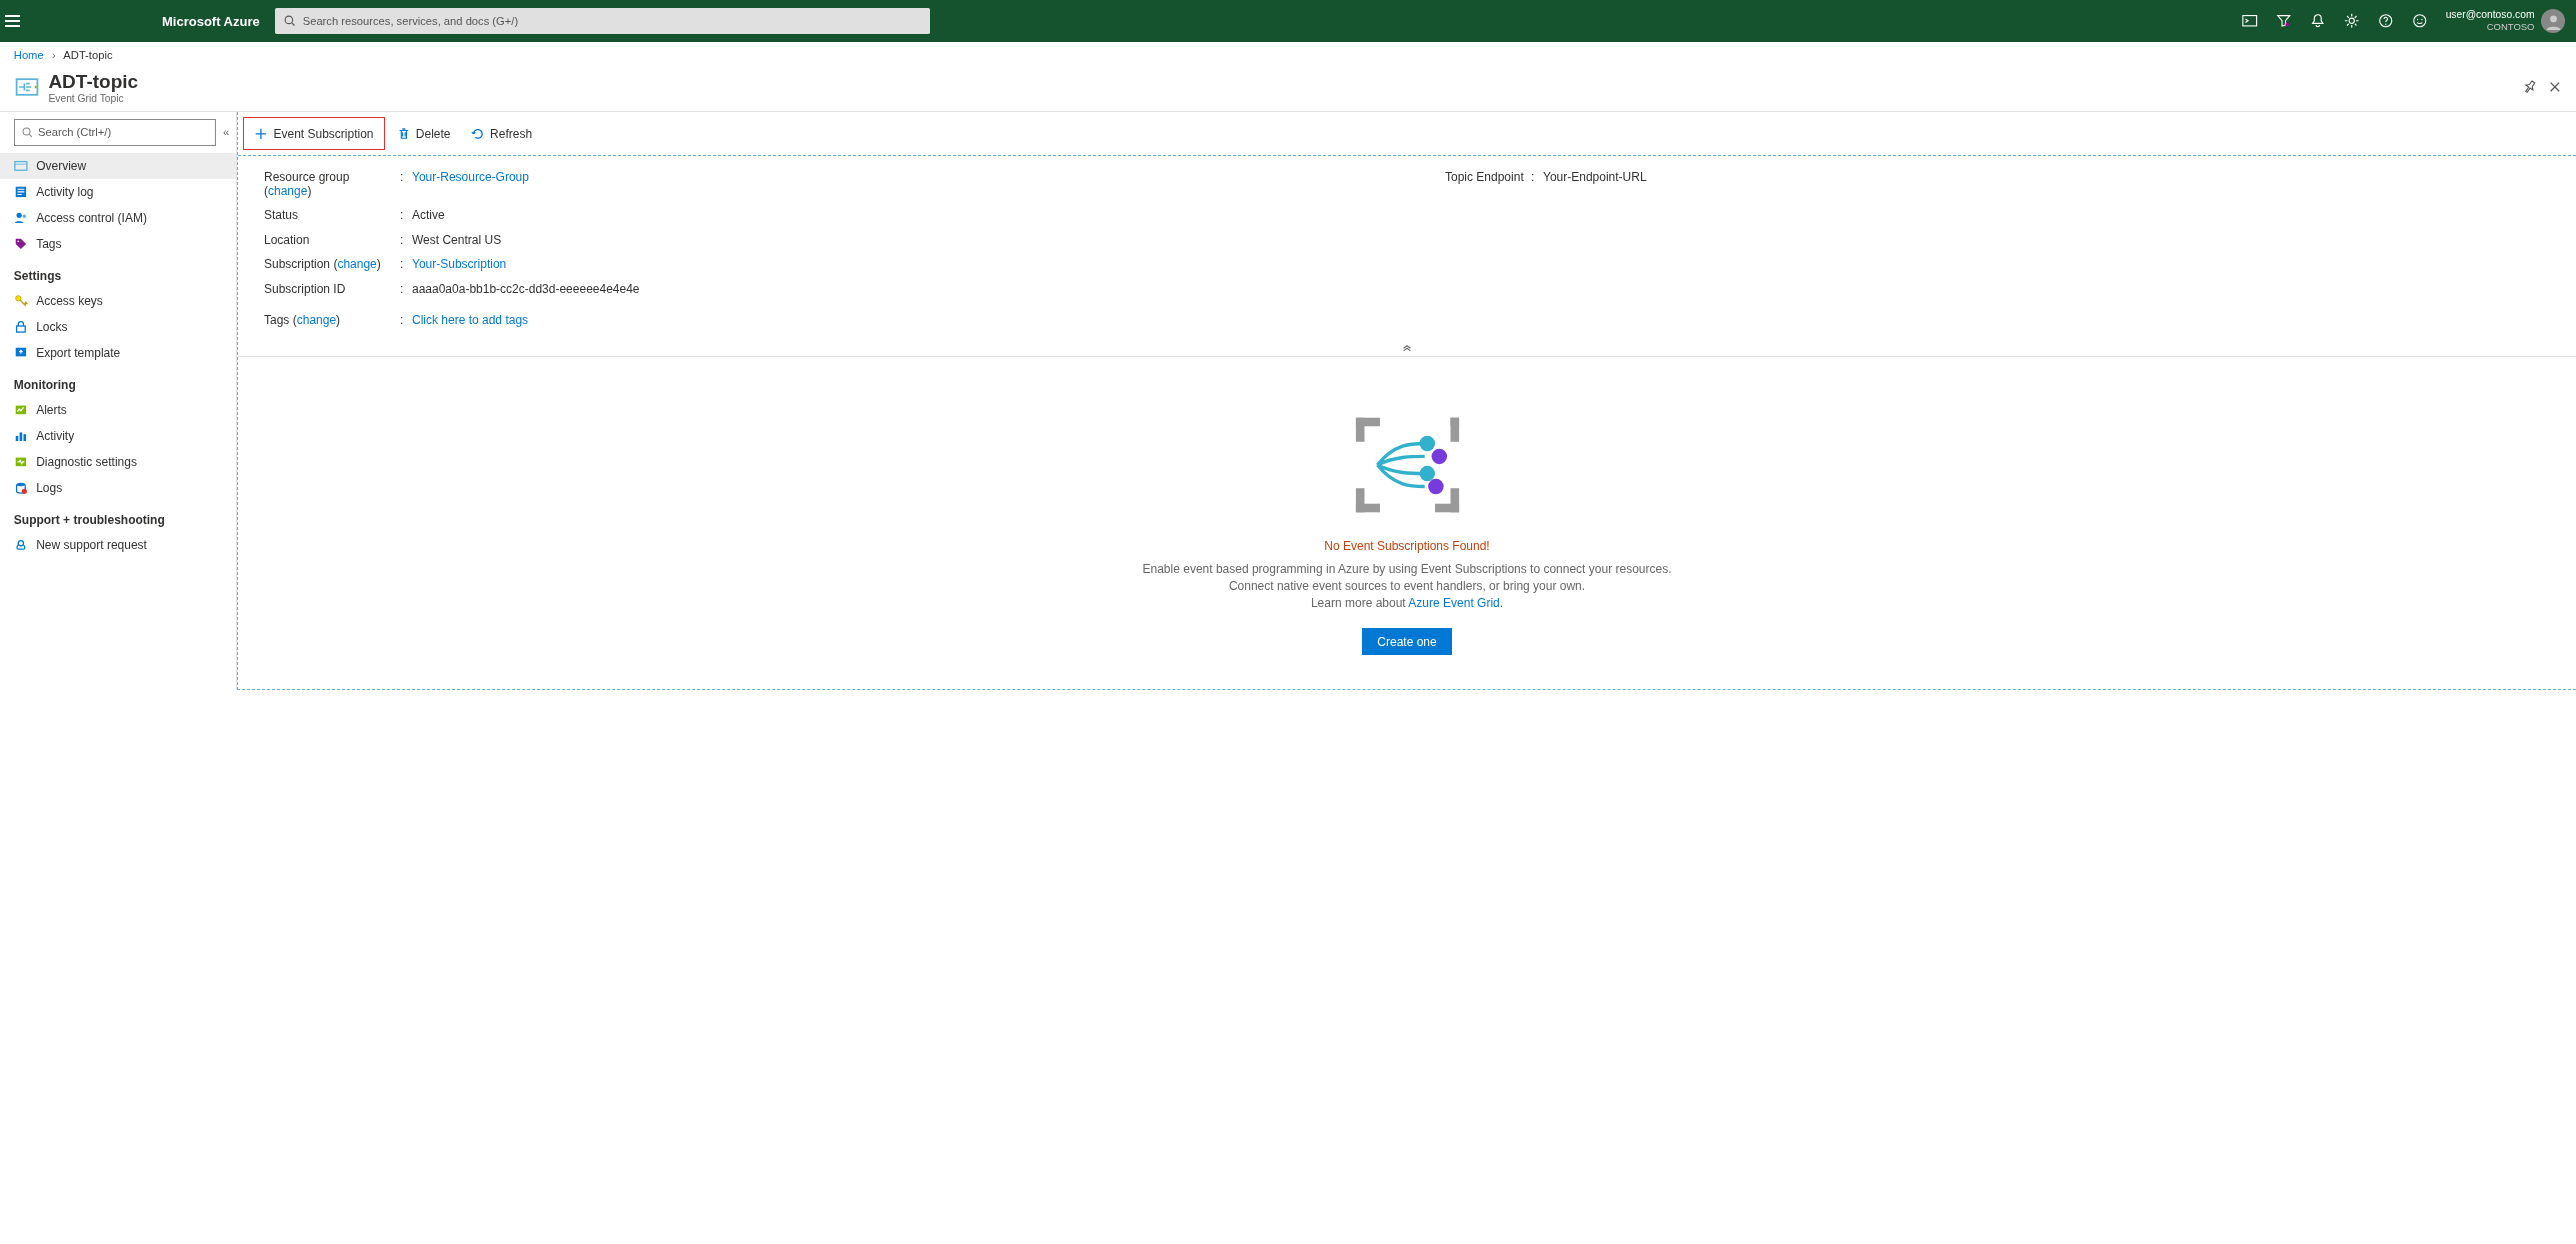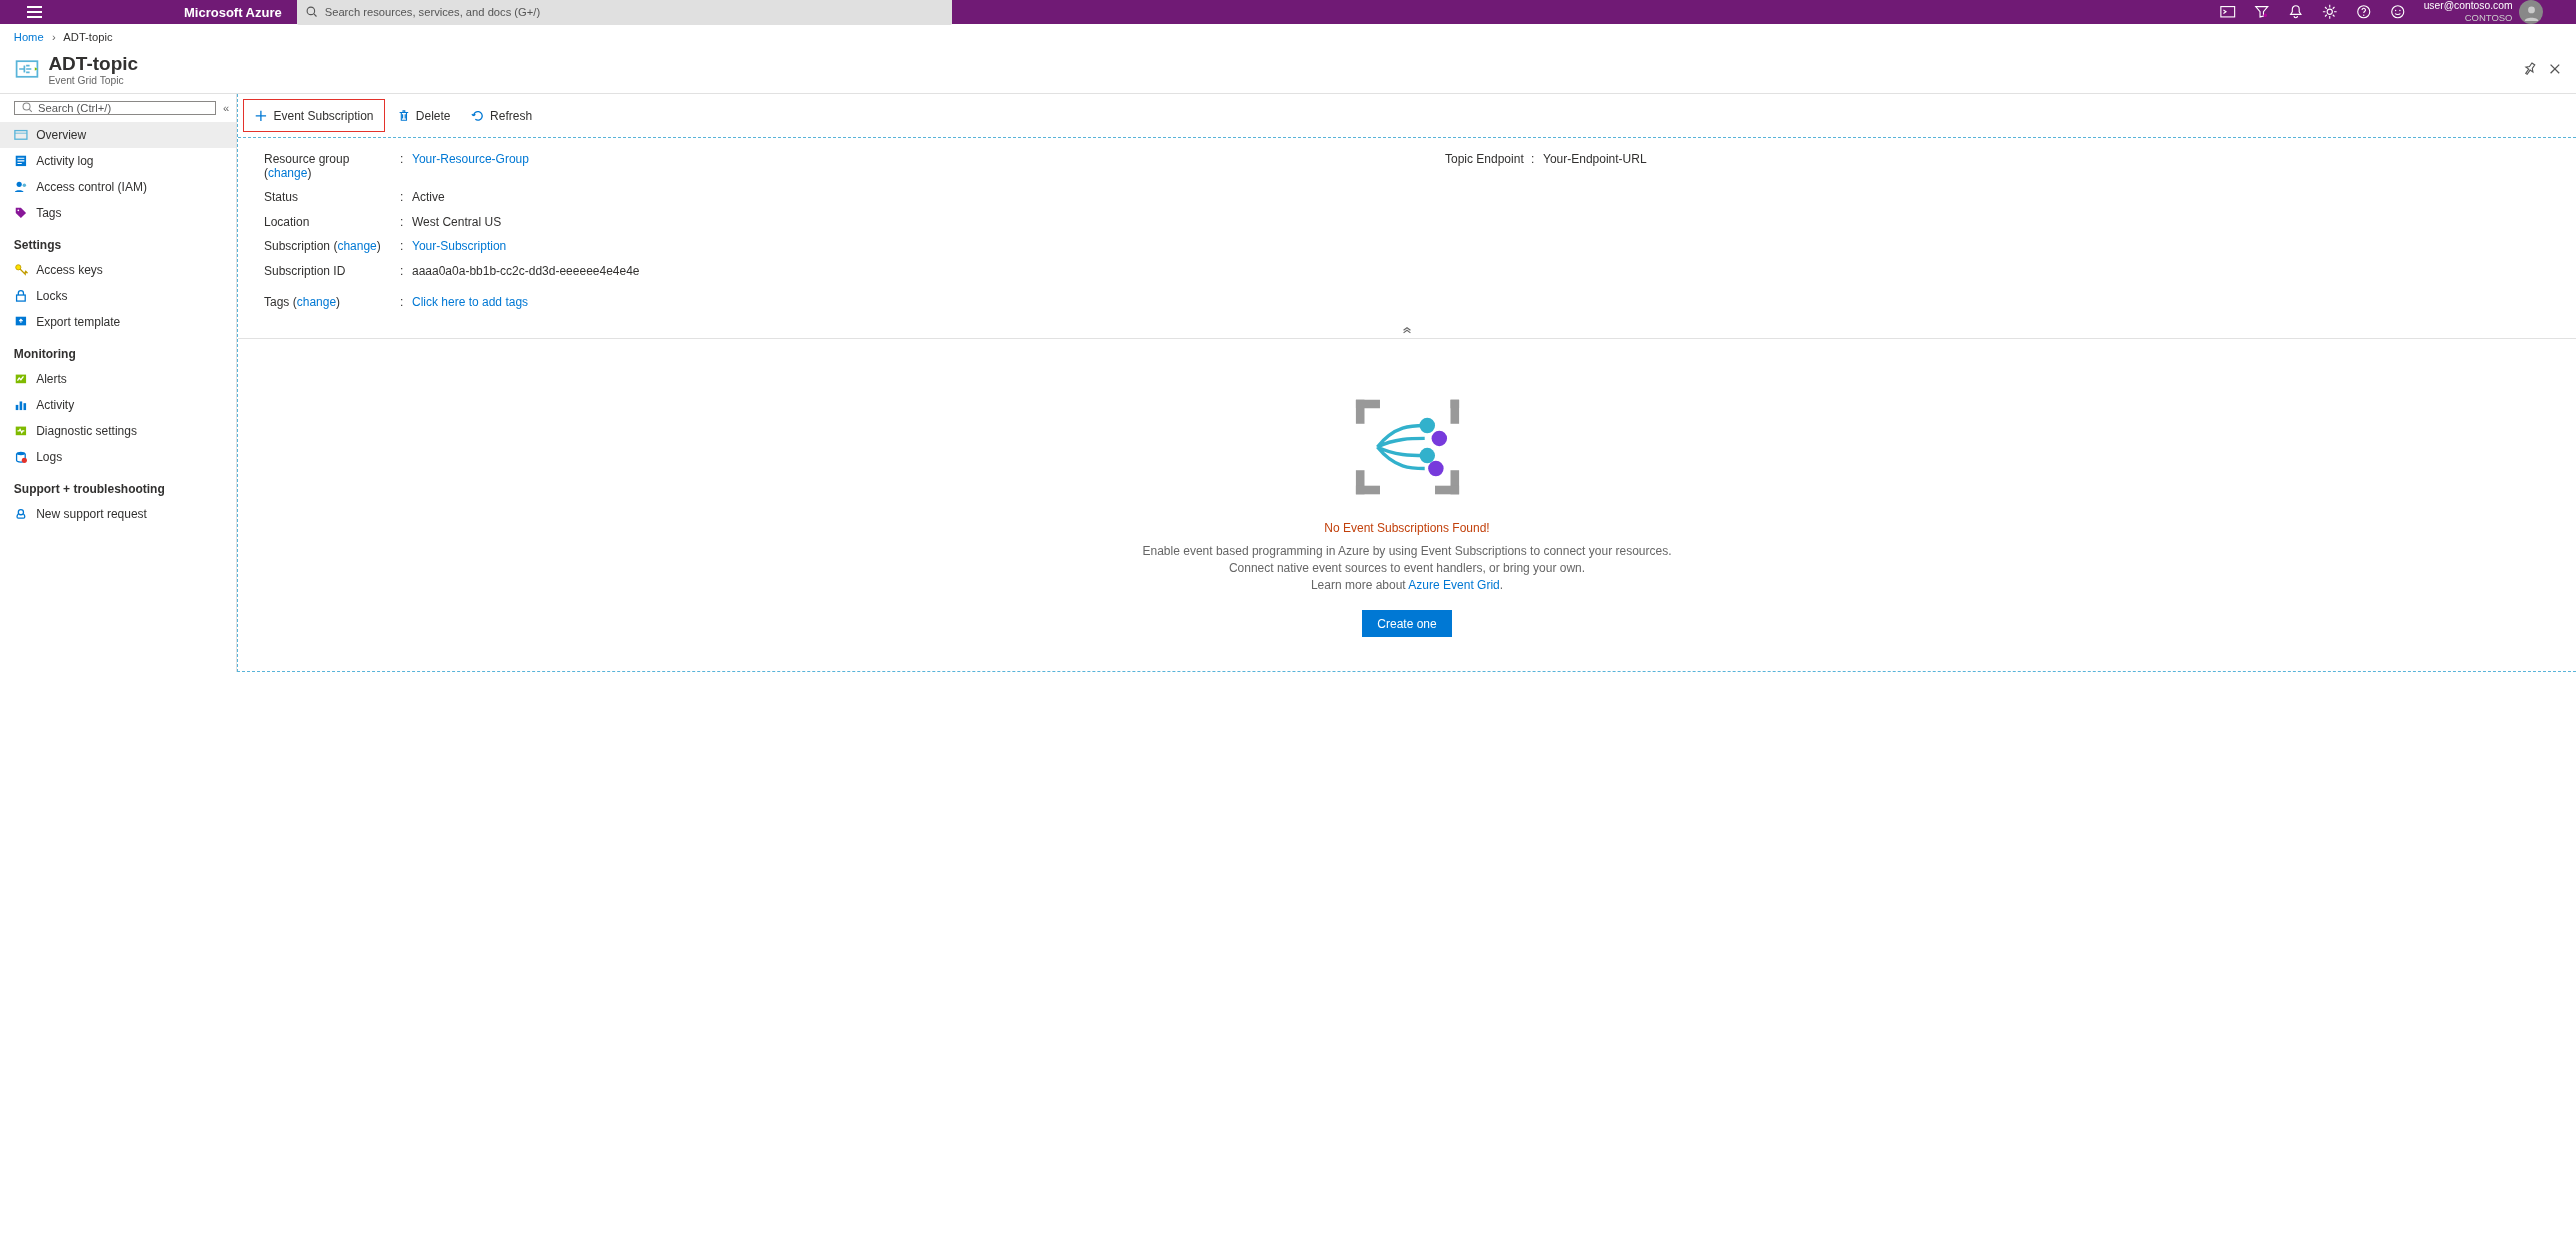--- a/index.html
+++ b/index.html
@@ -1,19 +1,19 @@
 <!DOCTYPE html>
 <html style="font-size:13.8px"><head>
 <meta charset="utf-8">
 <style>
 * { box-sizing: border-box; margin: 0; padding: 0; }
 body { font-family: "Segoe UI", -apple-system, sans-serif; font-size: 11.2px; color: #323130; background: #fff; }
 
 
-.topbar { background: #701a75; height: 24px; display: flex; align-items: center; padding: 0 24px; color: #fff; }
+.topbar { background: #14532d; height: 42px; display: flex; align-items: center; padding: 0 2px; color: #fff; }
 .hamburger { width: 20.7px; height: 20.7px; display: flex; flex-direction: column; justify-content: center; gap: 3.4px; margin-right: 10.3px; cursor: pointer; }
 .hamburger span { height: 1.7px; background: #fff; width: 15.5px; margin: 0 auto; }
 .brand { font-size: 13px; font-weight: 600; margin-right: 15.5px; margin-left: 129px; }
 .searchbox { flex: 1; max-width: 655px; background: #e0e0e0; height: 26px; border-radius: 1.7px; display: flex; align-items: center; padding: 0 8.6px; color: #555; }
 .searchbox svg { margin-right: 6.9px; }
 .topbar-right { margin-left: auto; display: flex; align-items: center; gap: 17px; padding-right: 8.6px; }
 .topbar-icon { width: 17px; height: 17px; cursor: pointer; display:flex; align-items:center; justify-content:center; }
 .user-block { display: flex; align-items: center; gap: 6.9px; text-align: right; }
 .user-text { font-size: 10.3px; line-height: 12px; }
 .user-text .org { font-size: 9.5px; color: #ccc; }
@@ -31,21 +31,21 @@
 .page-subtitle { font-size: 10.3px; color: #666; }
 .header-actions { margin-left: auto; display: flex; gap: 12px; }
 .header-actions div { cursor: pointer; color: #555; }
 
 
 .layout { display: flex; }
 
 
 .sidebar { width: 237px; border-right: 0.9px solid #e1e1e1; padding: 6.9px 0 17px 0; flex-shrink: 0; }
 .sidebar-search-row { display: flex; align-items: center; padding: 0 6.9px 6.9px 13.8px; gap: 6.9px; }
-.sidebar-search { flex: 1; border: 0.9px solid #8a8886; height: 14px; display: flex; align-items: center; padding: 0 6.9px; color: #555; font-size: 11.2px; }
+.sidebar-search { flex: 1; border: 0.9px solid #8a8886; height: 27px; display: flex; align-items: center; padding: 0 6.9px; color: #555; font-size: 11.2px; }
 .collapse-toggle { cursor: pointer; color: #666; }
 .nav-item { display: flex; align-items: center; padding: 6px 13.8px; gap: 8.6px; cursor: pointer; font-size: 12px; }
 .nav-item.active { background: #ededed; }
 .nav-section { font-weight: 600; padding: 12px 13.8px 5.2px 13.8px; font-size: 12px; }
 .nav-icon { width: 13.8px; height: 13.8px; flex-shrink: 0; display:flex; align-items:center; justify-content:center; }
 
 
 .main { flex: 1; border: 1.7px dashed #59b4d9; border-top: none; border-right: none; }
 .toolbar { display: flex; align-items: center; padding: 5.2px 15.5px 5.2px 5.2px; gap: 3.4px; border-bottom: 0.9px dashed #59b4d9; }
 .toolbar-btn { display: flex; align-items: center; gap: 5.2px; padding: 5.2px 8.6px; cursor: pointer; font-size: 12px; }

